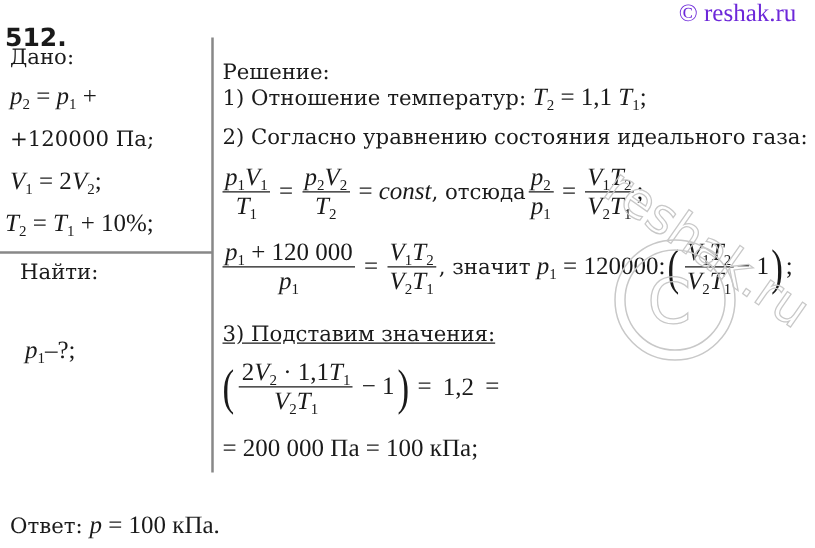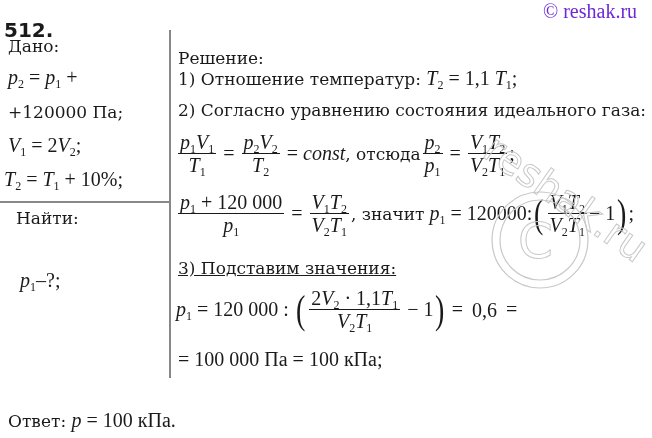--- a/index.html
+++ b/index.html
@@ -94,36 +94,35 @@
         <span class="den"><span class="i">V</span><sub>2</sub><span class="i">T</span><sub>1</sub></span>
       </span>
     <span>− 1</span>
     <span class="paren">)</span>
     <span>;</span>
   </div>
 
   <div class="abs t" style="left:178px; top:258px;text-decoration:underline;">3) Подставим значения:</div>
 
   <div class="abs row m" style="left:176px; top:288px;">
-    <span><span class="i">p</span><sub>1</sub> = <span>120 000 :</span>&nbsp;</span>
     <span class="paren">(</span>
     <span class="frac">
         <span class="num">2<span class="i">V</span><sub>2</sub> · 1,1<span class="i">T</span><sub>1</sub></span>
         <span class="den"><span class="i">V</span><sub>2</sub><span class="i">T</span><sub>1</sub></span>
       </span>
     <span>&nbsp;− 1</span>
     <span class="paren">)</span>
     <span>&nbsp;=&nbsp;</span>
     <span class="frac">
-        <span class="den">0,6</span>
+        <span class="den">1,2</span>
       </span>
     <span>&nbsp;=</span>
   </div>
 
-  <div class="abs m" style="left:178px; top:348px;">= 100 000 Па = 100 кПа;</div>
+  <div class="abs m" style="left:178px; top:348px;">= 200 000 Па = 100 кПа;</div>
 </div>
 
 <div class="abs t" style="left:8px; top:410px;">
   <span>Ответ:</span>
   <span class="m"><span class="i">p</span> = 100 кПа.</span>
 </div>
 
 <svg class="wm" width="182" height="180" viewBox="0 0 182 180">
   <circle cx="70" cy="110" r="48" fill="none" stroke="#c8c8c8" stroke-width="1.2"></circle>
   <circle cx="70" cy="110" r="40" fill="none" stroke="#c8c8c8" stroke-width="1.2"></circle>

